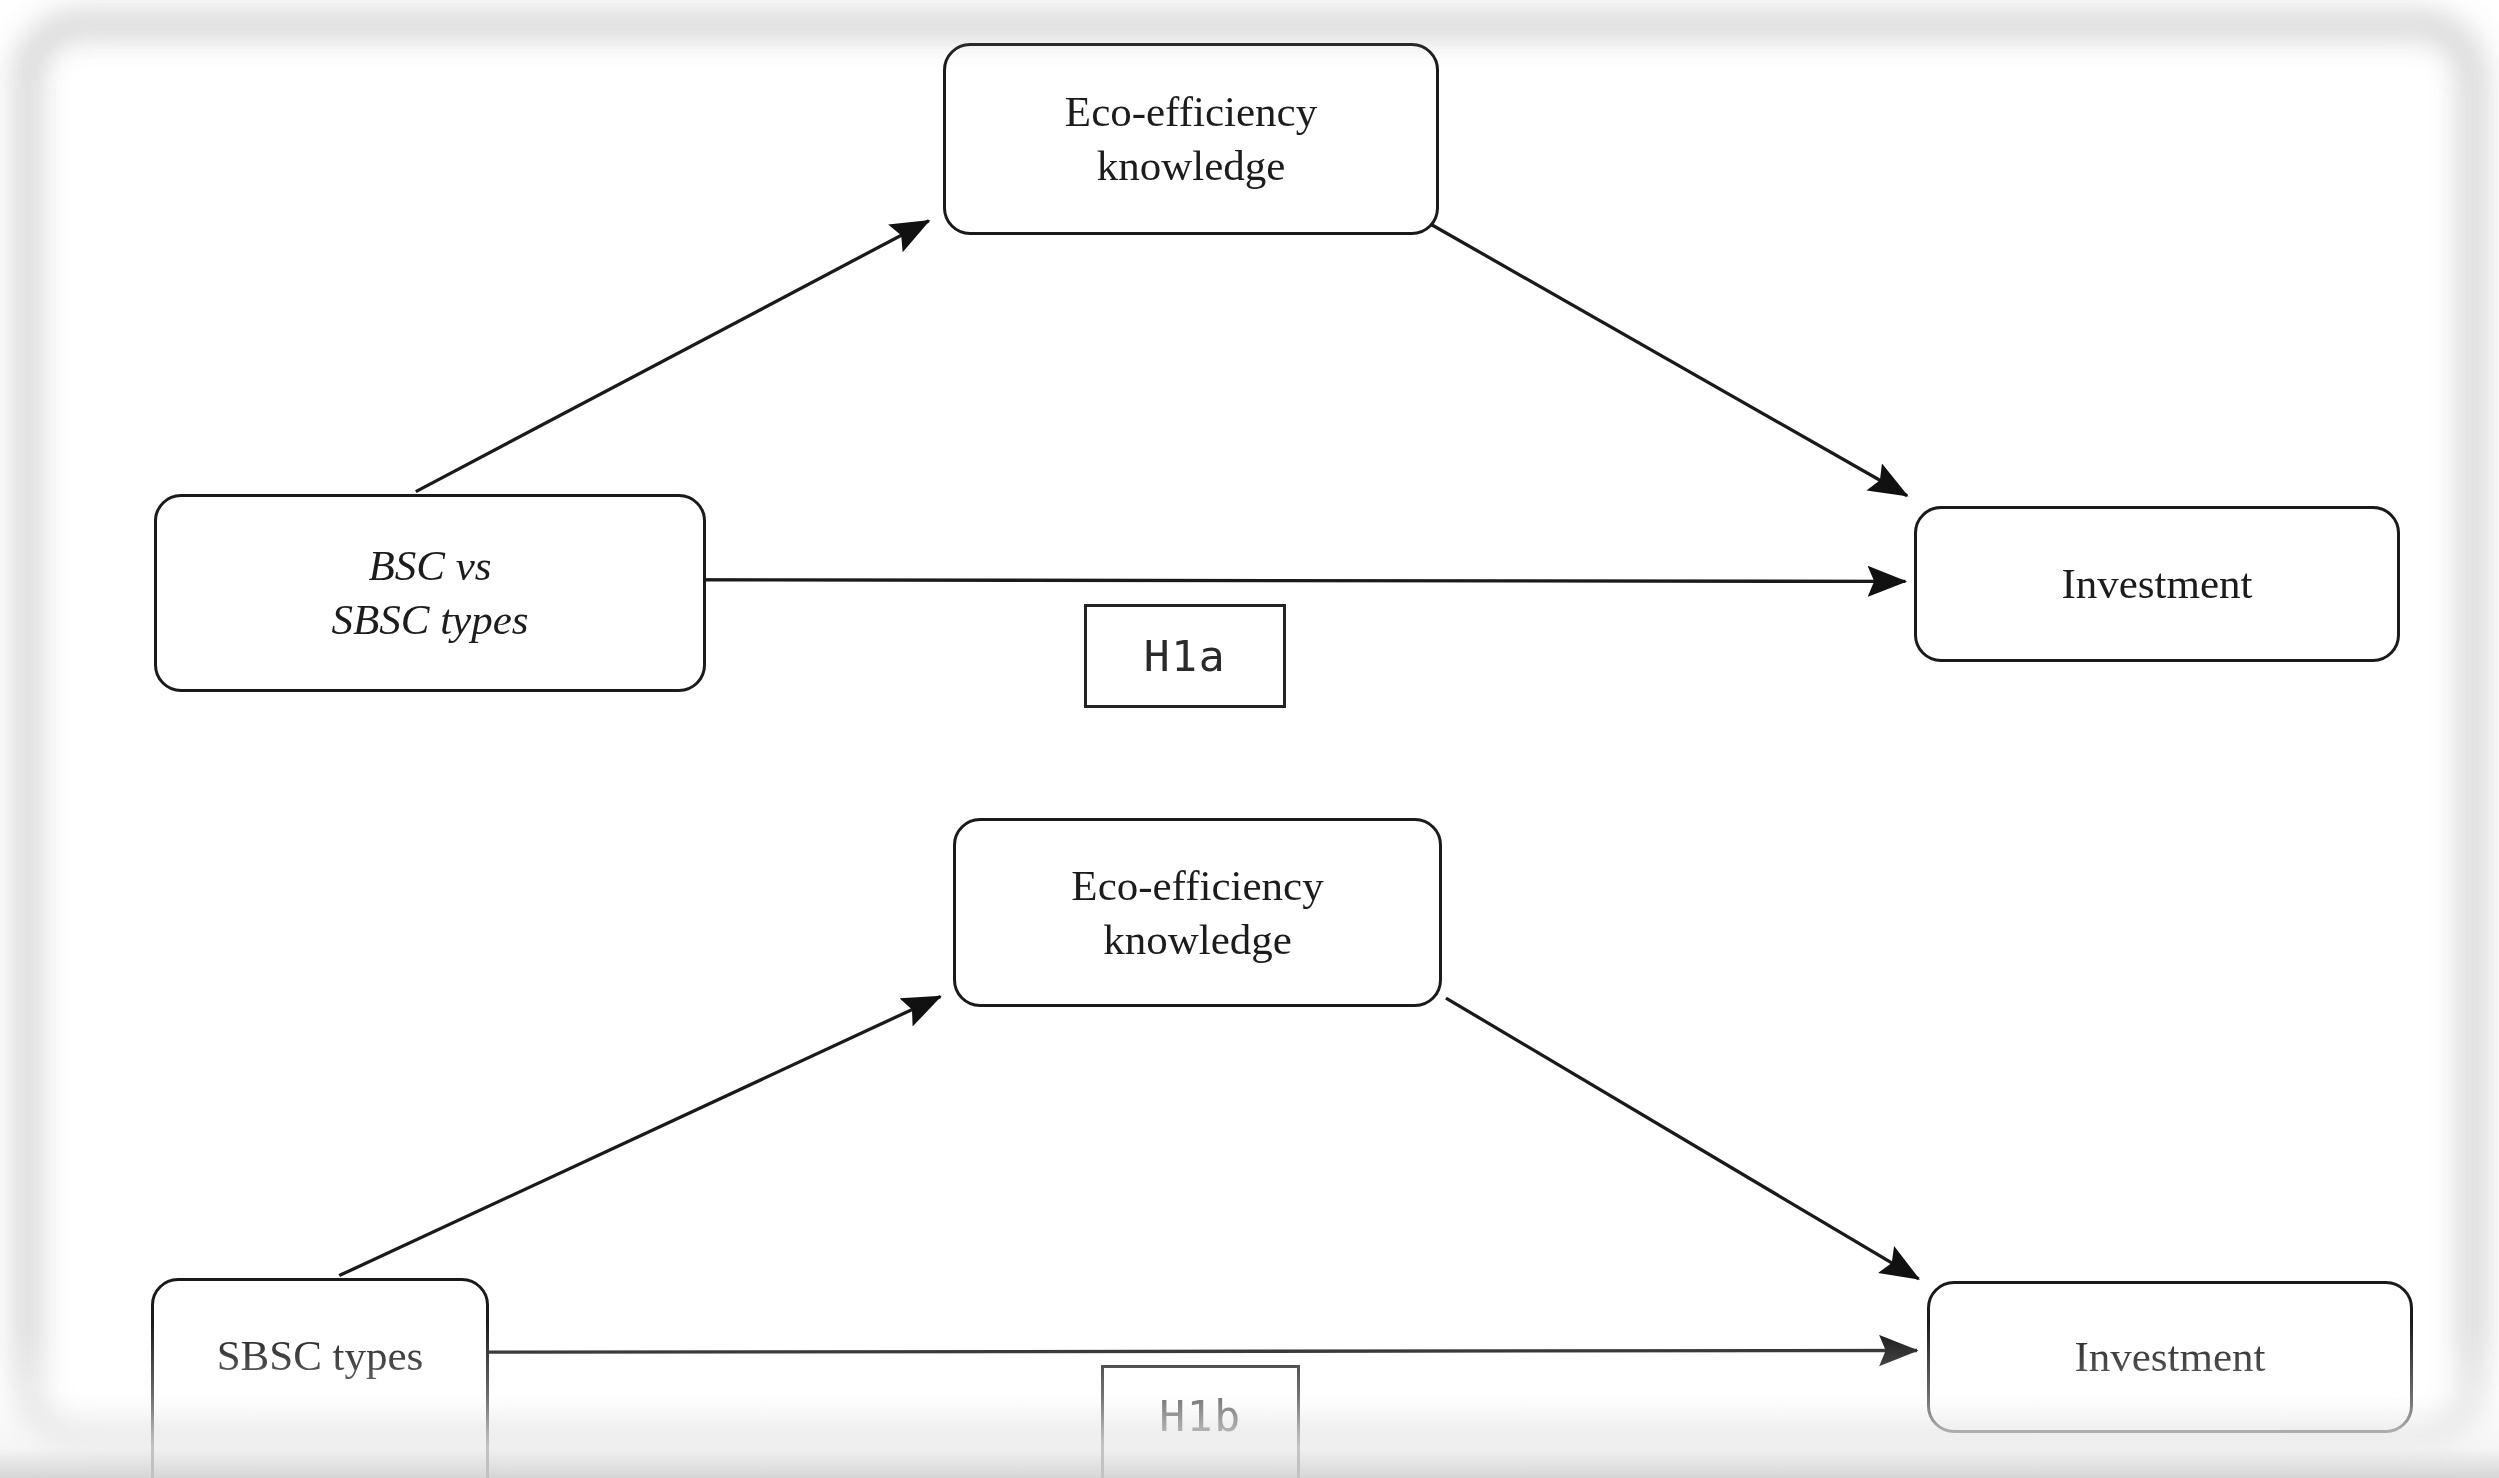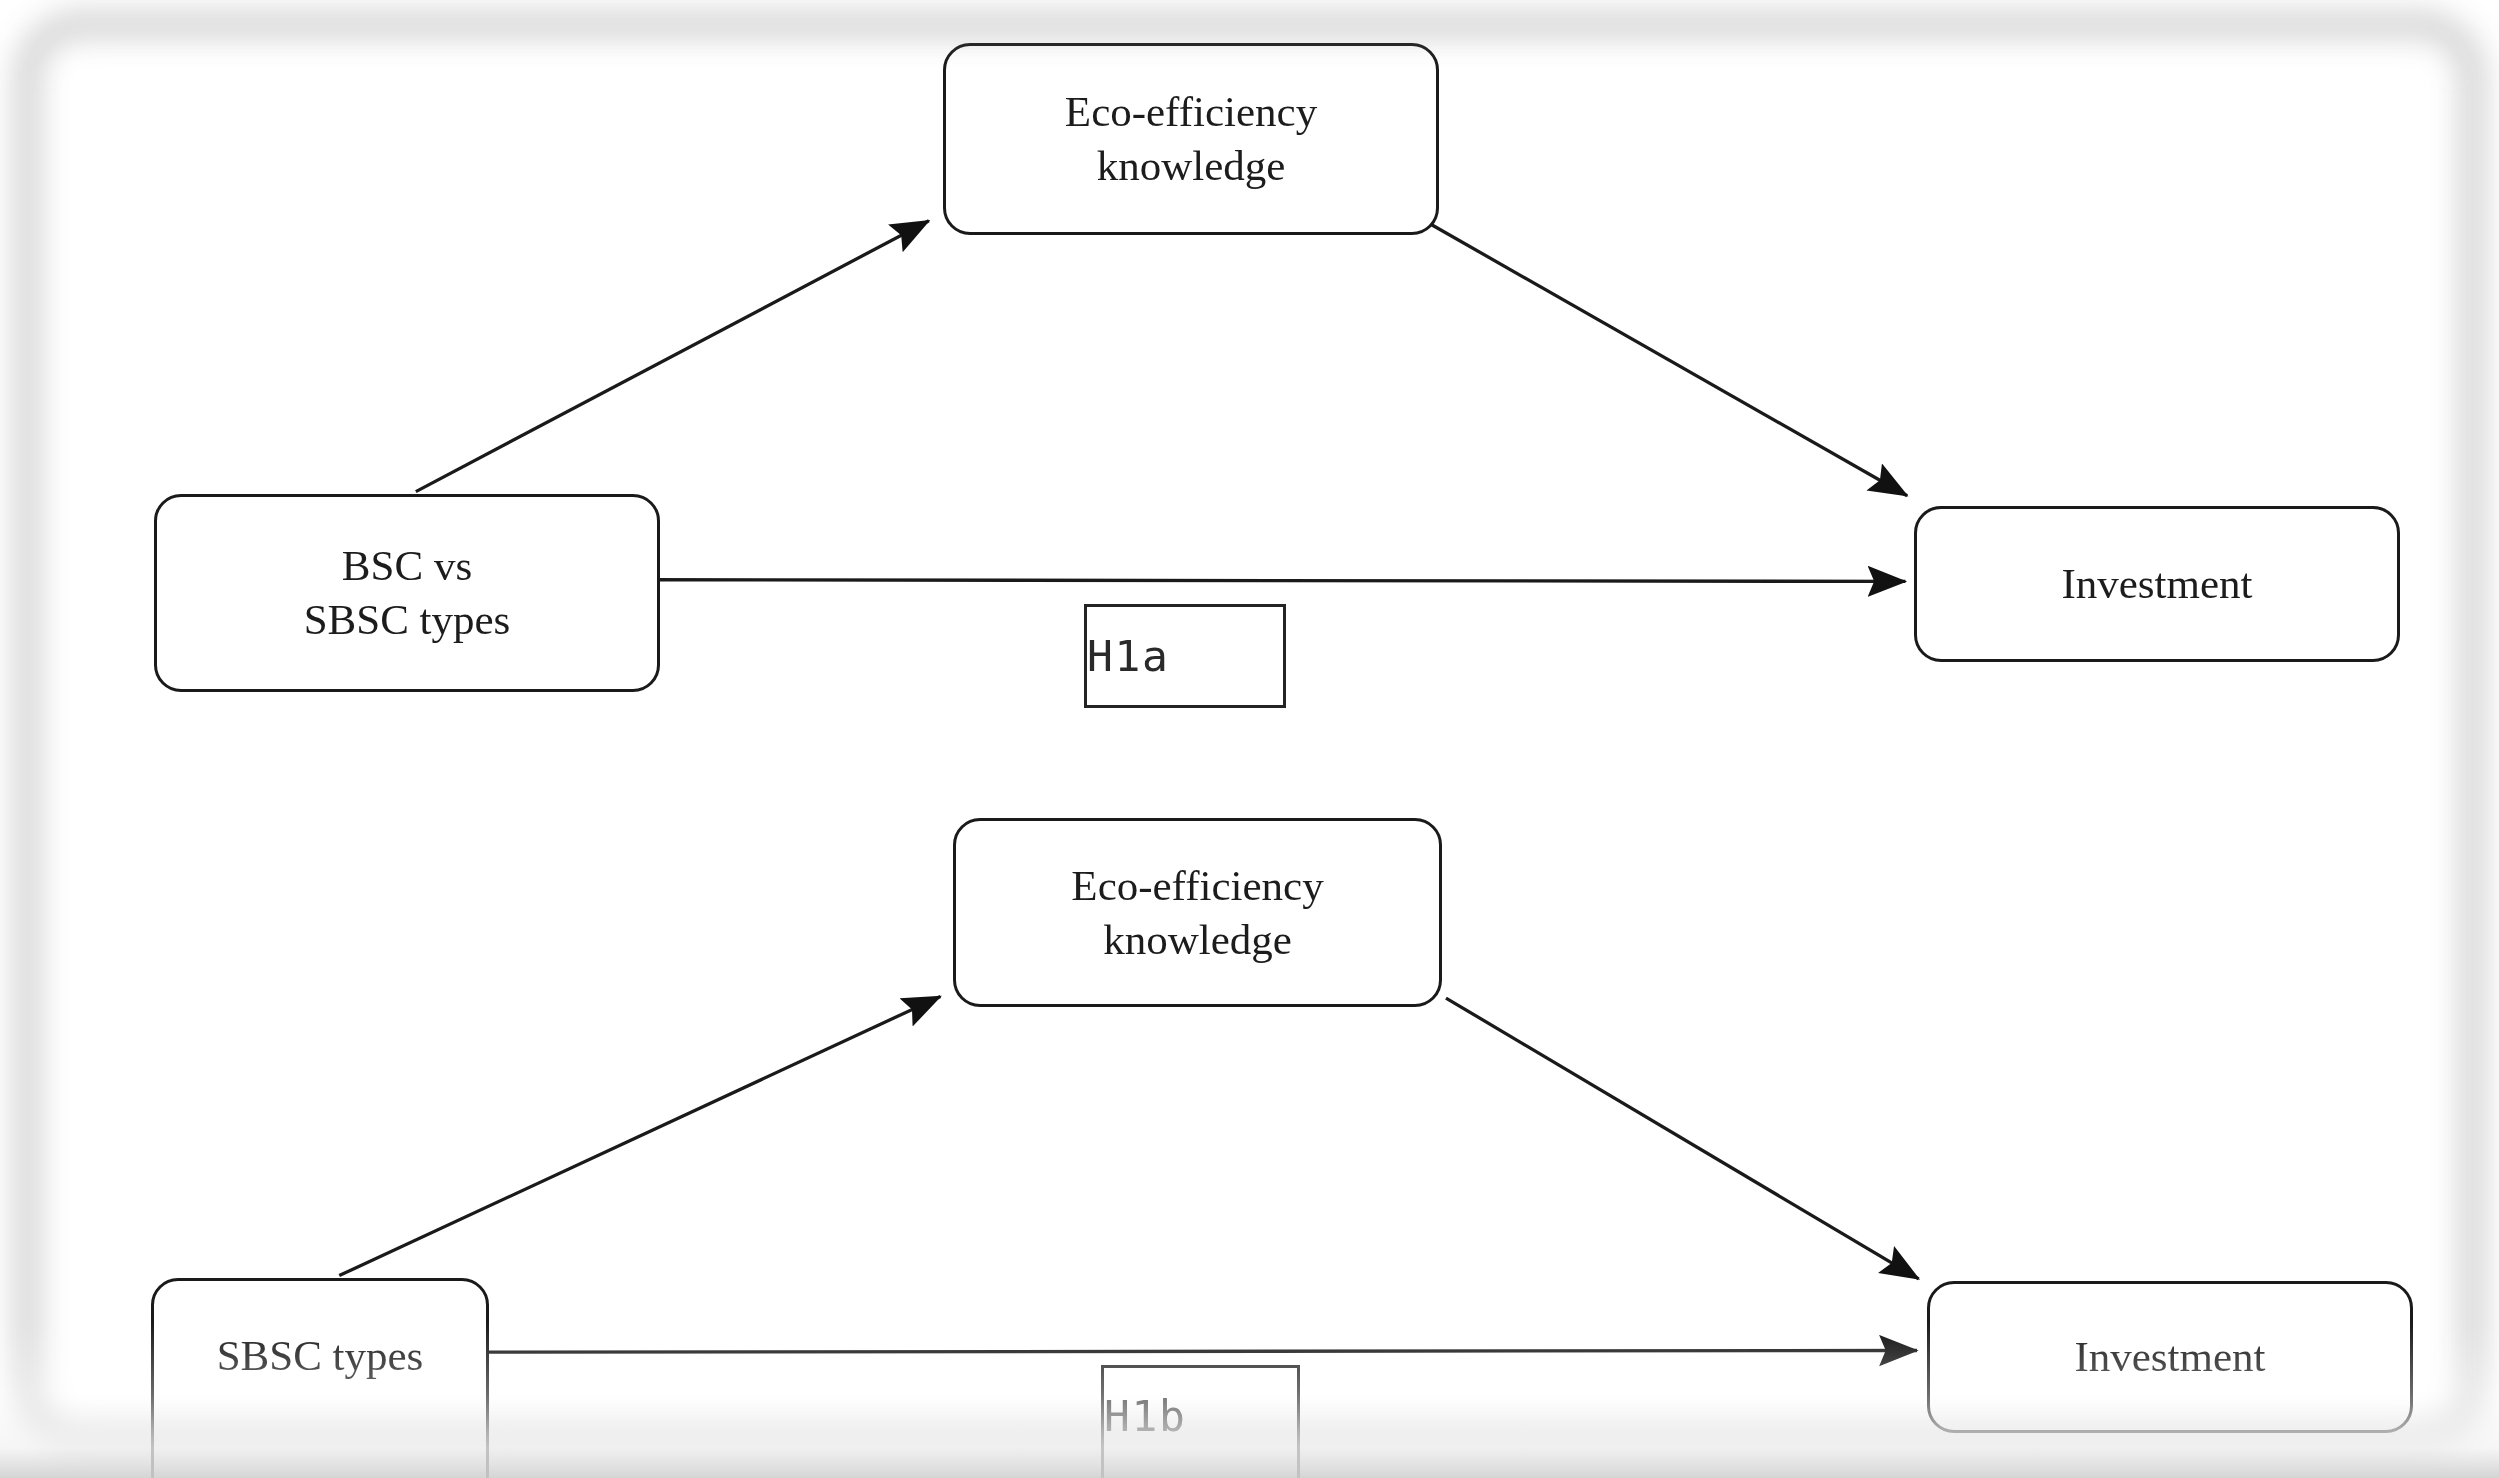--- a/index.html
+++ b/index.html
@@ -51,31 +51,31 @@
     filter:blur(0.3px);
   }
   .hyp{
     position:absolute;
     box-sizing:border-box;
     background:#ffffff;
     border:3.3px solid #242424;
     border-radius:0;
     display:flex;
     align-items:center;
-    justify-content:flex-start;
+    justify-content:center;
     font-family:"DejaVu Sans Mono", monospace;
     font-size:43px;
     letter-spacing:1.6px;
     color:#2a2a2a;
     z-index:20;
     filter:blur(0.3px);
   }
   
   #mediator-top   {left:943px; top:43px;   width:496px; height:192px;}
-  #predictor-top  {left:154px;  top:494px;  width:506px; height:198px;}
+  #predictor-top  {left:154px;  top:494px;  width:552px; height:198px;font-style:italic;}
   #outcome-top    {left:1914px; top:506px;  width:486px; height:156px;}
   #hyp-top        {left:1084px; top:604px;  width:202px; height:104px;}
   
   #mediator-bot   {left:953px; top:818px;  width:489px; height:189px;}
   #predictor-bot  {left:151px;  top:1278px; width:338px; height:247px;
                    justify-content:flex-start; padding-top:48px;}
   #outcome-bot    {left:1927px; top:1281px; width:486px; height:152px;}
   #hyp-bot        {left:1101px; top:1365px; width:199px; height:140px;
                    align-items:flex-start; padding-top:23px;}
 </style>

